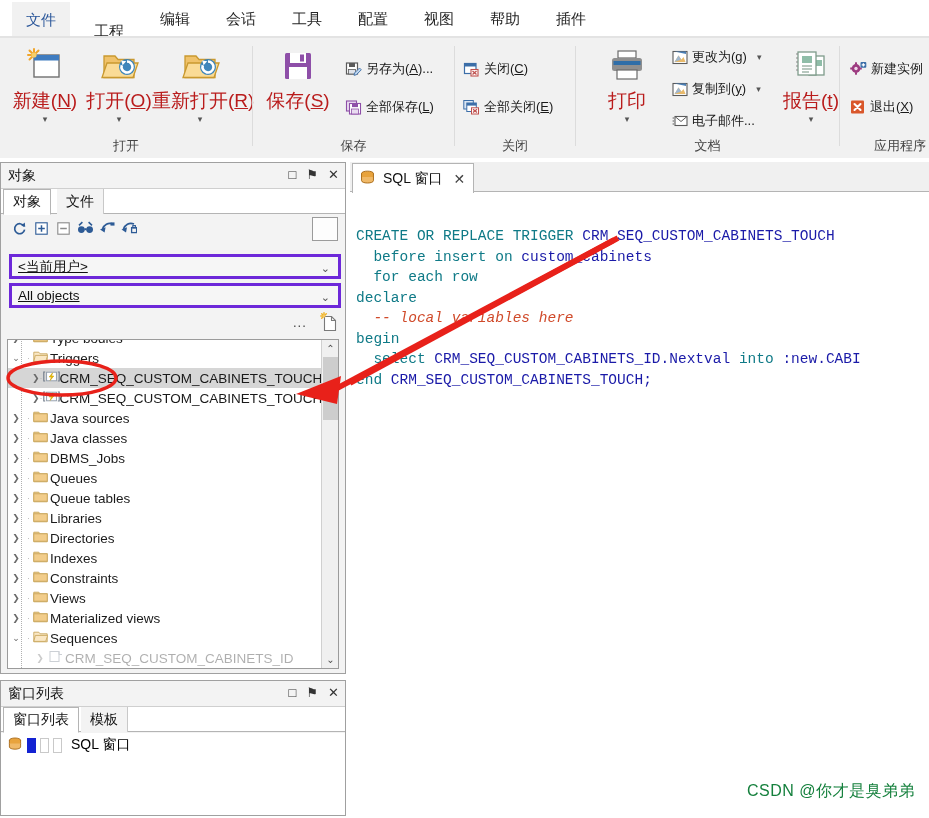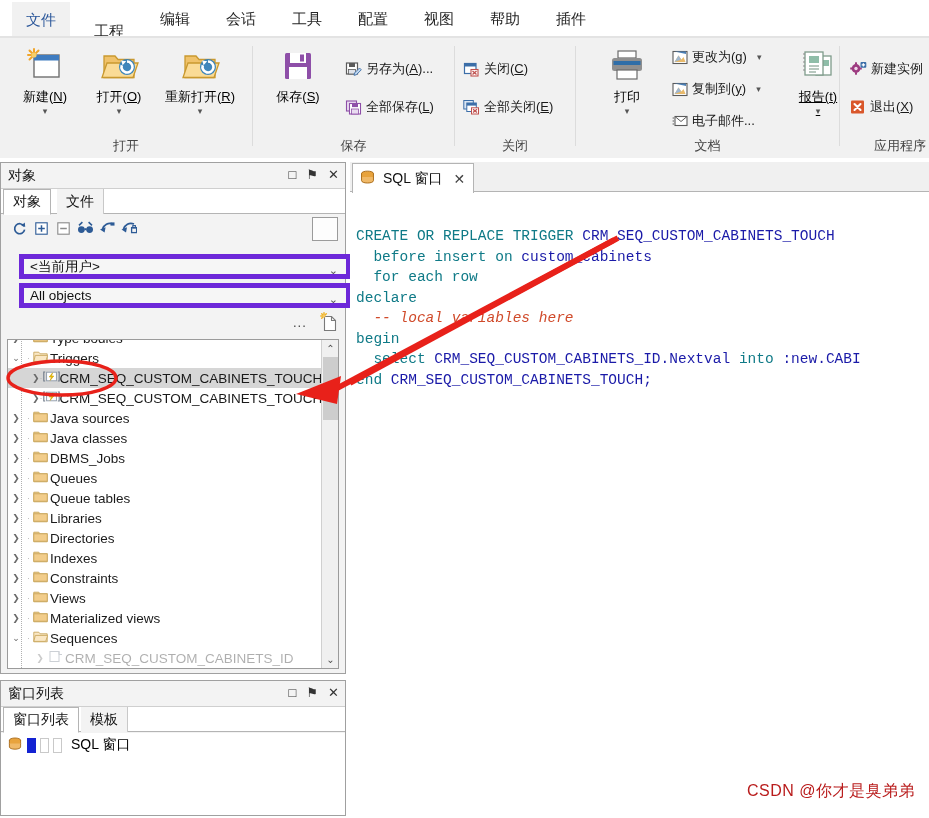--- a/index.html
+++ b/index.html
@@ -29,21 +29,21 @@
   #ribbon-body { position:absolute; left:0; top:38px; width:929px; height:120px; background:#f1f1f1; }
   .rgroup { position:absolute; top:0; height:120px; }
   .rgroup-sep { position:absolute; top:8px; width:1px; height:100px; background:#dcdcdc; }
   .rgroup-title {
     position:absolute; bottom:3px; width:100%; text-align:center;
     font-size:13px; color:#444; white-space:nowrap;
   }
 
   .big-btn { position:absolute; top:6px; width:74px; text-align:center; cursor:default; }
   .big-btn .ico { height:44px; display:flex; align-items:center; justify-content:center; }
-  .big-btn .lbl { font-size:13px; color:#000000; white-space:nowrap;text-align:center; }
+  .big-btn .lbl { font-size:19px; color:#b91c1c; white-space:nowrap;text-align:center; }
   .big-btn .caret { margin-top:1px; font-size:9px; color:#555; line-height:8px; }
 
   .small-btn { position:absolute; display:flex; align-items:center; gap:4px; height:22px; cursor:default; white-space:nowrap; }
   .small-btn .lbl { font-size:13px; color:#1a1a1a; }
   .small-btn .caret { font-size:9px; color:#555; margin-left:6px; }
   u { text-decoration:underline; }
 
   
   #objpanel { position:absolute; left:0; top:162px; width:346px; height:512px; background:#f3f3f3; border:1px solid #a0a0a0; }
   .dock-title { position:relative; height:26px; background:#f3f3f3; border-bottom:1px solid #cfcfcf; }
@@ -57,24 +57,24 @@
     display:flex; align-items:center; font-size:14px; color:#111; cursor:default;
     background:#f3f3f3; border-right:1px solid #c8c8c8;
   }
   .tabstrip .tab.active { background:#ffffff; border:1px solid #b4b4b4; border-bottom:1px solid #ffffff; top:0; height:26px; z-index:2; }
 
   #obj-toolbar { position:relative; height:28px; background:#f3f3f3; }
   .tb-ico { position:absolute; top:4px; width:20px; height:20px; display:flex; align-items:center; justify-content:center; color:#2d5b96; font-size:14px; cursor:default; }
   #tb-square { position:absolute; right:7px; top:3px; width:26px; height:24px; border:1px solid #9b9b9b; background:#fdfdfd; }
 
   .combo {
-    position:absolute; left:18px; width:332px; height:25px;
-    background:#f6f6f6; border:5px solid #6d28d9;
+    position:absolute; left:8px; width:332px; height:25px;
+    background:#f6f6f6; border:3px solid #6d28d9;
     display:flex; align-items:center; padding-left:6px;
-    font-size:13.5px; color:#111; cursor:default;
+    font-size:13.5px; color:#111; cursor:default;text-decoration:underline;
   }
   .combo .chev { position:absolute; right:8px; top:5px; font-size:11px; color:#555; }
 
   #filter-row { position:absolute; left:0; top:146px; width:346px; height:28px; }
   #filter-input {
     position:absolute; left:6px; top:1px; width:282px; height:25px;
     background:#ffffff; border:1px solid #9b9b9b;
     font-size:13.5px; color:#111; padding-left:5px; display:flex; align-items:center;
   }
   #filter-dots { position:absolute; left:292px; top:6px; font-size:13px; color:#444; letter-spacing:1px; cursor:default; }
@@ -130,21 +130,21 @@
   .k { color:#0f7a87; }          
   .n { color:#1a1aa8; }          
   .c { color:#d04a2a; font-style:italic; }
 
   
   #annot { position:absolute; left:0; top:0; width:929px; height:818px; pointer-events:none; }
 
   
   #watermark {
     position:absolute; right:14px; bottom:16px;
-    font-size:16px; color:#b91c1c; letter-spacing:.5px;
+    font-size:16px; color:#15803d; letter-spacing:.5px;
   }
 </style>
 </head>
 <body>
 
 <div id="ribbon">
 
   <div id="menubar">
       <div class="menu-tab active" style="left: 12px; width: 58px;">
         <span>文件</span>
@@ -304,21 +304,21 @@
         <rect x="11" y="4" width="18" height="7" fill="#fff" stroke="#6b6b6b" stroke-width="1.2"></rect>
         <rect x="5" y="11" width="30" height="13" rx="2.5" fill="#8f8f8f"></rect>
         <rect x="6.5" y="14" width="27" height="4" fill="#2f6ea8"></rect>
         <rect x="10" y="23" width="20" height="9" fill="#fff" stroke="#6b6b6b" stroke-width="1.2"></rect>
       </svg>
             </span>
           </div>
           <div class="lbl">打印</div>
           <div class="caret">▾</div>
         </div>
-        <div class="big-btn" style="left: 205px; text-decoration: underline;">
+        <div class="big-btn" style="left: 198px;">
           <div class="ico">
             <span style="display: inline-flex; align-items: center; justify-content: center;">
               <svg width="38" height="38" viewBox="0 0 38 38">
         <rect x="17" y="9" width="15" height="19" fill="#fff" stroke="#7f9c8b" stroke-width="1.3"></rect>
         <rect x="22" y="13" width="8" height="6" fill="#8fbda8"></rect>
         <rect x="6" y="5" width="18" height="23" fill="#fff" stroke="#7f9c8b" stroke-width="1.3"></rect>
         <rect x="10" y="9" width="10" height="7" fill="#8fbda8"></rect>
         <g stroke="#7f9c8b" stroke-width="1.1">
           <line x1="10" y1="19" x2="20" y2="19"></line>
                   <line x1="10" y1="22" x2="20" y2="22"></line>

